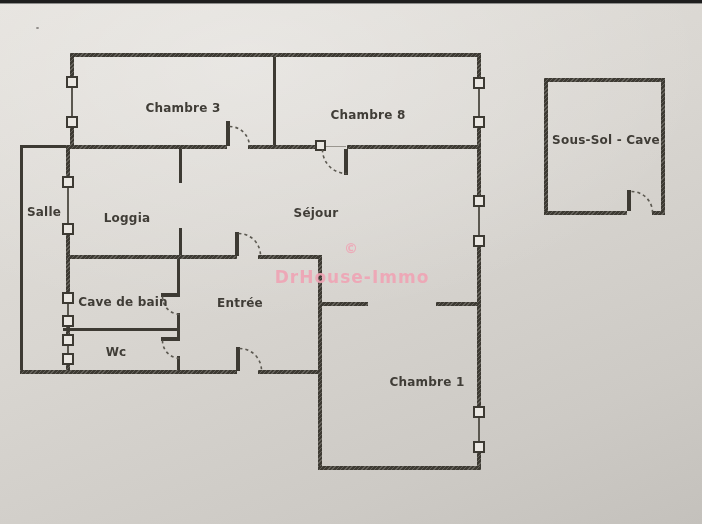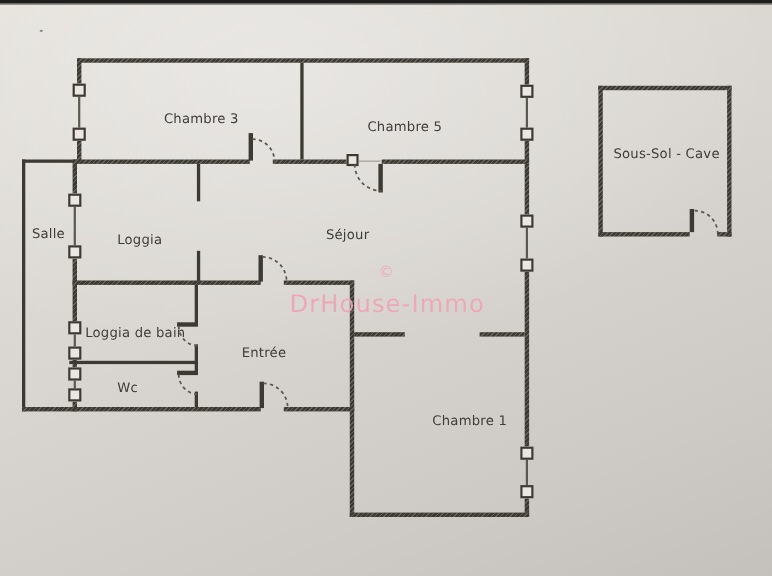--- a/index.html
+++ b/index.html
@@ -5,20 +5,21 @@
   html,body{margin:0;padding:0;}
   body{
     width:702px;height:524px;overflow:hidden;
     font-family:"DejaVu Sans","Liberation Sans",sans-serif;
   }
   .photo{
     position:relative;width:702px;height:524px;overflow:hidden;
     background:
       radial-gradient(120% 90% at 35% 12%, rgba(255,255,255,0.30), rgba(255,255,255,0) 55%),
       linear-gradient(158deg, var(--paper-light) 0%, var(--paper) 45%, var(--paper-dark) 80%, var(--paper-darker) 100%);
+    font-weight: bold;
   }
   .top-edge{
     position:absolute;left:0;top:0;width:702px;height:3px;
     background:var(--edge);border-bottom:1px solid #8d8d8b;
   }
   .speck{position:absolute;left:36px;top:27px;width:3px;height:2px;background:rgba(90,88,84,.65);border-radius:50%;}
   .plan{position:absolute;left:0;top:0;width:702px;height:524px;}
   .w{
     position:absolute;
     background:
@@ -35,21 +36,21 @@
   .winV .post.a{top:0;}
   .winV .post.b{bottom:0;}
   .hinge-post{position:absolute;width:11px;height:11px;background:var(--postfill);border:2px solid var(--wall);box-sizing:border-box;}
   .threshold{position:absolute;height:1px;background:#9a968f;}
   .room-label{
     position:absolute;transform:translate(-50%,-50%);
     font-size:12px;color:var(--text);white-space:nowrap;letter-spacing:.2px;
   }
   .watermark{
     position:absolute;transform:translate(-50%,-50%);
-    color:var(--watermark);font-size:22px;letter-spacing:1px;white-space:nowrap;opacity:.92;
+    color:var(--watermark);font-size:17px;letter-spacing:1px;white-space:nowrap;opacity:.92;
   }
   .watermark-copyright{
     position:absolute;transform:translate(-50%,-50%);
     color:var(--watermark);font-size:14px;opacity:.85;
   }
 </style>
 </head>
 <body>
 
 <div class="photo">
@@ -176,27 +177,27 @@
     <div class="w" style="left:544px;top:78px;width:4px;height:137px"></div>
     <div class="w" style="left:661px;top:78px;width:4px;height:137px"></div>
     <div class="w" style="left:544px;top:211px;width:83px;height:4px"></div>
     <div class="w" style="left:652px;top:211px;width:13px;height:4px"></div>
     <div class="leaf" style="left:627px;top:190px;width:4px;height:21px"></div>
     <svg class="arc" style="left:631px;top:191px" width="22" height="22" viewBox="0 0 22 22">
         <path d="M0.5 0.5 A21 21 0 0 1 21.5 21.5"></path>
       </svg>
 
     <div class="room-label" style="left:183px;top:108px">Chambre 3</div>
-    <div class="room-label" style="left:368px;top:115px">Chambre 5</div>
+    <div class="room-label" style="left:368px;top:115px">Chambre 8</div>
     <div class="room-label" style="left:316px;top:213px">Séjour</div>
     <div class="room-label" style="left:127px;top:218px">Loggia</div>
     <div class="room-label" style="left:44px;top:212px">Salle</div>
-    <div class="room-label" style="left:123px;top:302px">Loggia de bain</div>
+    <div class="room-label" style="left:123px;top:302px">Cave de bain</div>
     <div class="room-label" style="left:116px;top:352px">Wc</div>
-    <div class="room-label" style="left:240px;top:321px">Entrée</div>
+    <div class="room-label" style="left:240px;top:303px">Entrée</div>
     <div class="room-label" style="left:427px;top:382px">Chambre 1</div>
     <div class="room-label" style="left:606px;top:140px">Sous-Sol - Cave</div>
 
     <div class="watermark-copyright" style="left:351px;top:248px">©</div>
     <div class="watermark" style="left:352px;top:277px">DrHouse-Immo</div>
 
   </div>
 </div>
 
 </body></html>

